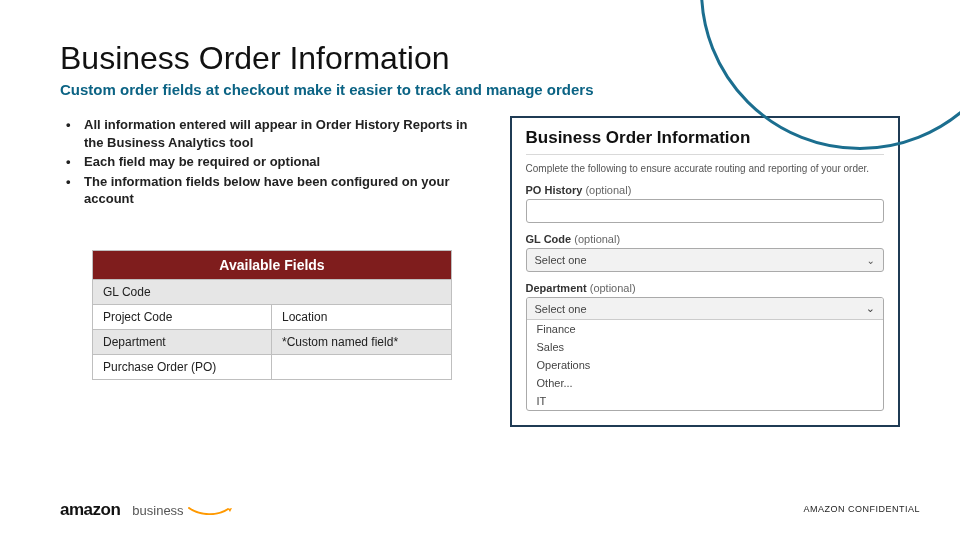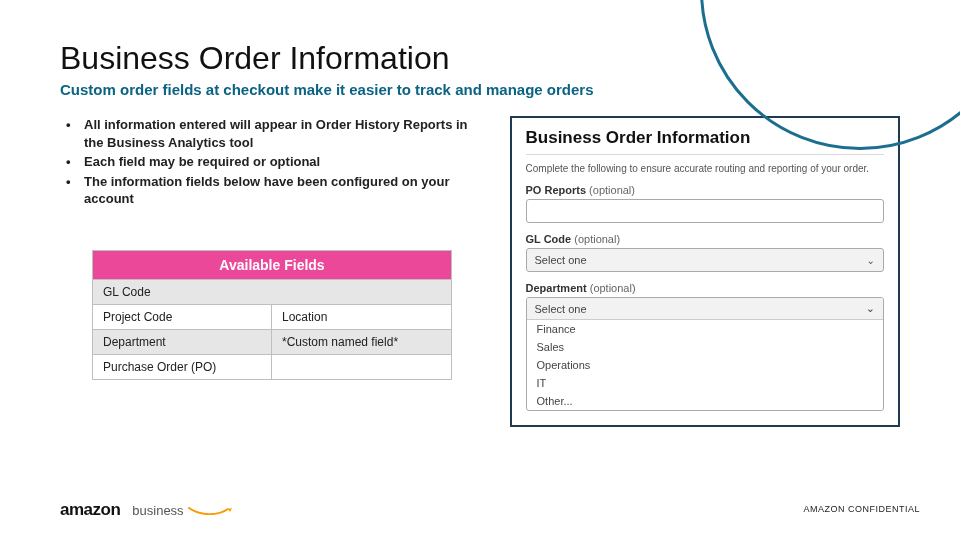--- a/index.html
+++ b/index.html
@@ -8,21 +8,21 @@
   .arc { position:absolute; top:-170px; right:-60px; width:320px; height:320px; border:3px solid #1b6e8f; border-radius:50%; }
   h1.title { font-size: 32px; font-weight: 400; color: #111; margin-top: 10px; }
   .subtitle { font-size: 15px; font-weight: 700; color: #0b6384; margin-top: 4px; }
   .cols { display: flex; margin-top: 18px; gap: 20px; }
   .left { width: 440px; }
   .right { width: 400px; }
   ul.bullets { list-style: none; padding-left: 6px; }
   ul.bullets li { display: flex; font-size: 13px; font-weight: 700; color: #222; line-height: 1.35; margin-bottom: 2px; }
   ul.bullets li .dot { width: 18px; flex: none; }
   .tablewrap { margin-top: 42px; margin-left: 32px; width: 360px; border: 1px solid #bfbfbf; }
-  .th { background: #ec4899; color: #fff; text-align: center; font-weight: 700; font-size: 14px; padding: 6px 0; }
+  .th { background: #7f1d1d; color: #fff; text-align: center; font-weight: 700; font-size: 14px; padding: 6px 0; }
   .trow { display: flex; border-top: 1px solid #bfbfbf; }
   .trow:first-of-type { border-top: none; }
   .tcell { width: 50%; padding: 5px 10px; font-size: 12px; border-right: 1px solid #bfbfbf; }
   .tcell:last-child { border-right: none; }
   .trow.alt { background: #e6e6e6; }
   .panel { border: 2px solid #1f3b54; background: #fff; padding: 10px 14px 14px 14px; }
   .panel h2 { font-size: 17px; font-weight: 700; color: #111; padding-bottom: 6px; border-bottom: 1px solid #d9d9d9; margin-bottom: 8px; }
   .panel p.desc { font-size: 10px; color: #555; margin-bottom: 10px; }
   .flabel { font-size: 11px; font-weight: 700; color: #333; margin-bottom: 3px; display:block; }
   .flabel .opt { font-weight: 400; color: #666; }
@@ -83,21 +83,21 @@
         </div>
       </div>
     </div>
 
     <div class="right">
       <div class="panel">
         <h2>Business Order Information</h2>
         <p class="desc">Complete the following to ensure accurate routing and reporting of your order.</p>
 
         <span class="flabel">
-          <span>PO Reports</span> <span class="opt">(optional)</span>
+          <span>PO History</span> <span class="opt">(optional)</span>
         </span>
         <input class="finput" style="">
 
         <span class="flabel">
           <span>GL Code</span> <span class="opt">(optional)</span>
         </span>
         <div class="fselect">
           <span>Select one</span>
           <span class="chev">⌄</span>
         </div>
@@ -106,22 +106,22 @@
           <span>Department</span> <span class="opt">(optional)</span>
         </span>
         <div class="listbox">
           <div class="lbhead">
             <span>Select one</span>
             <span class="chev">⌄</span>
           </div>
           <div class="lbitem">Finance</div>
           <div class="lbitem">Sales</div>
           <div class="lbitem">Operations</div>
+          <div class="lbitem">Other...</div>
           <div class="lbitem">IT</div>
-          <div class="lbitem">Other...</div>
         </div>
       </div>
     </div>
   </div>
 
   <div class="footer-left">
     <div>
       <span class="az">amazon</span><span class="biz">business</span>
       <svg class="smile" viewBox="0 0 46 8">
         <path d="M1 1 C 12 9, 30 9, 40 2" stroke="#ff9900" stroke-width="2" fill="none" stroke-linecap="round"></path>

